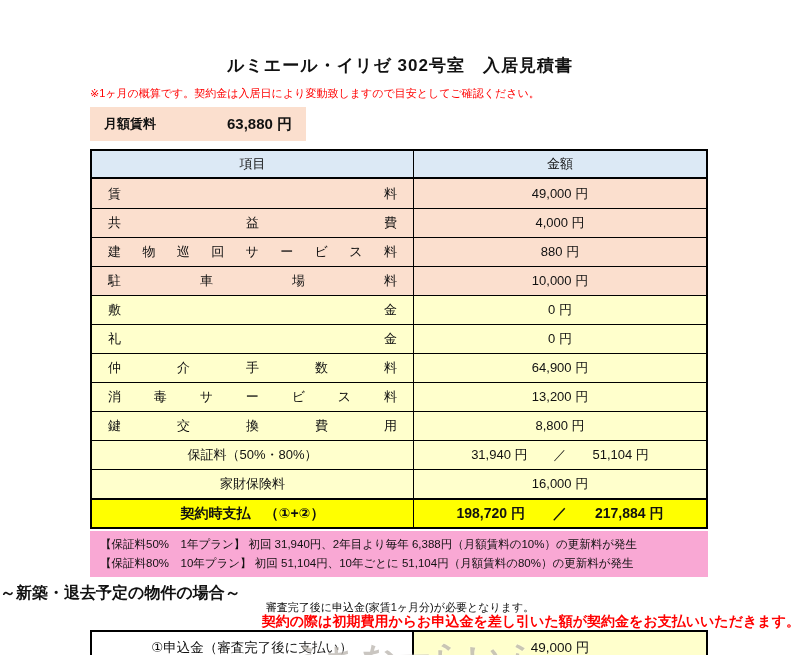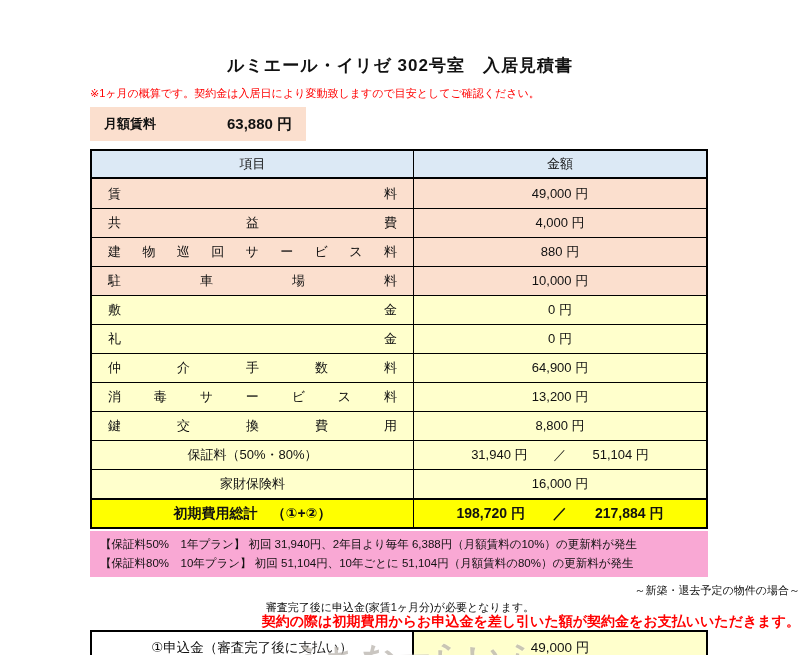--- a/index.html
+++ b/index.html
@@ -29,22 +29,22 @@
   .cell-value { flex:1; display:flex; align-items:center; justify-content:center; font-size:13px; }
   .trow.head .cell-label, .trow.head .cell-value { justify-content:center; padding:0; font-size:13px; }
   .trow.total .cell-label, .trow.total .cell-value { font-size:14px; }
   .bg-peach { background:#fbdfce; }
   .bg-yellow { background:#ffffcc; }
   .jchars { display:flex; justify-content:space-between; width:100%; }
 
   .notes-box { position:absolute; top:487px; left:90px; width:618px; height:46px;
                background:#f9a8d4; padding:4px 10px; font-size:11.5px; line-height:19px; }
 
-  .sec-heading { position:absolute; top:539px; left:0; width:100%; text-align:right;
-                 font-size:11px; font-weight:normal; }
+  .sec-heading { position:absolute; top:539px; left:0; width:100%; text-align:left;
+                 font-size:16px; font-weight:bold; }
   .sec-note { position:absolute; top:556px; left:0; width:100%; text-align:center; font-size:11px; }
   .sec-note-red { position:absolute; top:569px; left:0; width:100%; text-align:right;
                   font-size:14px; color:#ff0000; font-weight:bold; }
 
   .pay-table { position:absolute; top:586px; left:90px; width:618px; border:2px solid #000; }
   .prow { display:flex; height:31px; }
   .prow + .prow { border-top:1px solid #000;gap:16px; }
   .prow .cell-label { width:322px; border-right:2px solid #000; justify-content:center;
                       padding:0 6px; font-size:13.5px; }
   .prow .cell-value { background:#ffffcc; font-size:13.5px; }
@@ -179,21 +179,21 @@
     </div>
     <div class="trow bg-yellow">
       <div class="cell-label center">保証料（50%・80%）</div>
       <div class="cell-value">31,940 円　　／　　51,104 円</div>
     </div>
     <div class="trow bg-yellow">
       <div class="cell-label center">家財保険料</div>
       <div class="cell-value">16,000 円</div>
     </div>
     <div class="trow total">
-      <div class="cell-label center">初期費用総計　（①+②）</div>
+      <div class="cell-label center">契約時支払　（①+②）</div>
       <div class="cell-value">198,720 円　　／　　217,884 円</div>
     </div>
   </div>
 
   <div class="notes-box">
     <div>【保証料50%　1年プラン】 初回 31,940円、2年目より毎年 6,388円（月額賃料の10%）の更新料が発生</div>
     <div>【保証料80%　10年プラン】 初回 51,104円、10年ごとに 51,104円（月額賃料の80%）の更新料が発生</div>
   </div>
 
   <div class="sec-heading">～新築・退去予定の物件の場合～</div>

